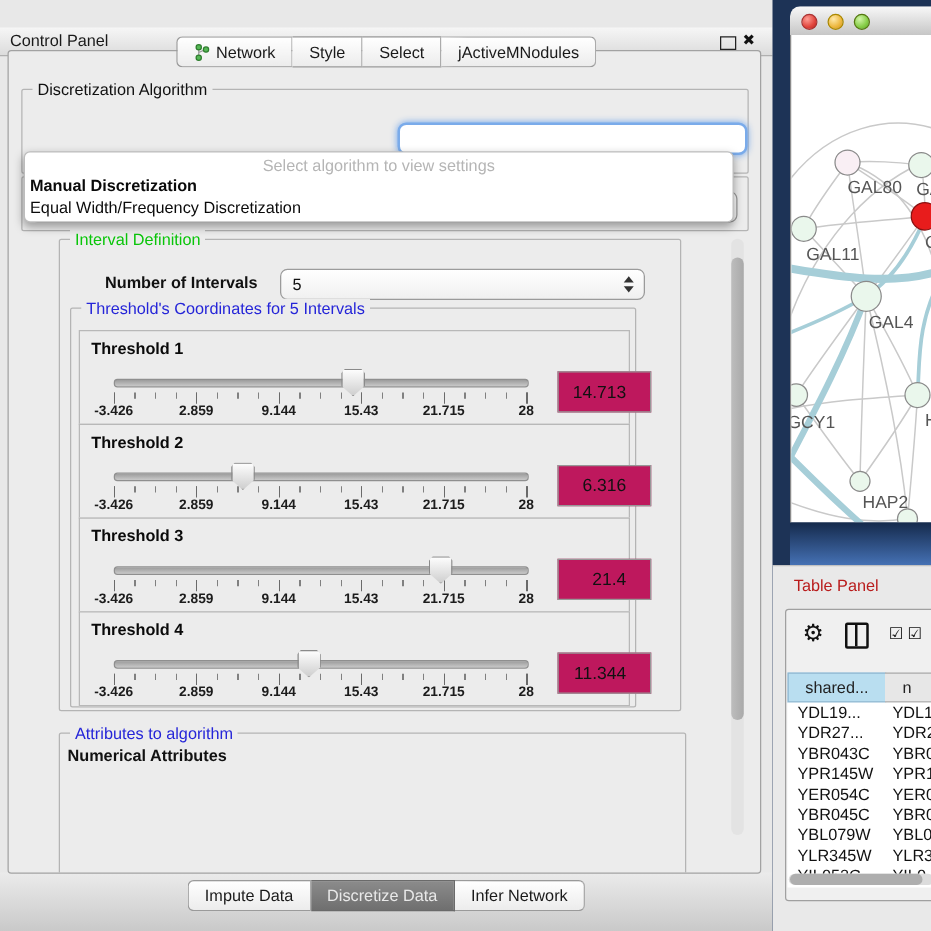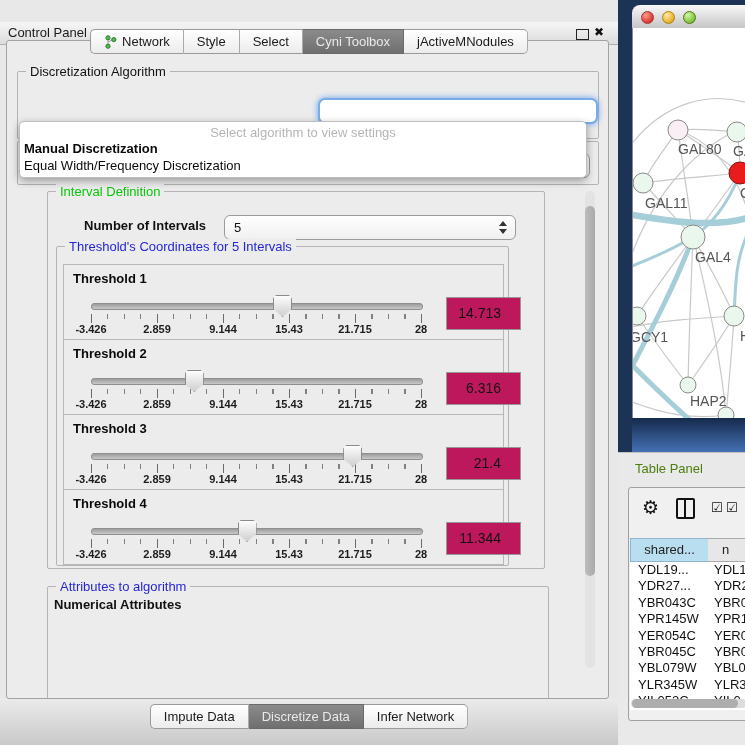--- a/index.html
+++ b/index.html
@@ -77,21 +77,21 @@
   .light{position:absolute;top:6px;width:11px;height:11px;border-radius:50%;}
   #light-red{left:9px;background:radial-gradient(circle at 35% 30%,#ff9d94,#e0443c 60%,#b02822);border:1px solid #a33;}
   #light-yellow{left:30px;background:radial-gradient(circle at 35% 30%,#ffe9a8,#ecb63c 60%,#c8902a);border:1px solid #a80;}
   #light-green{left:51px;background:radial-gradient(circle at 35% 30%,#d2f5a8,#84cc45 60%,#5da32c);border:1px solid #571;}
   #netcanvas{left:0;top:23px;width:113px;height:390px;background:#fff;border-left:1px solid #8a8a8a;overflow:hidden;}
   #below-canvas{left:0;top:413px;width:113px;height:34px;background:linear-gradient(#152a4c,#4571b4);}
   text.nodelab{font-family:"Liberation Sans",sans-serif;font-size:14px;fill:#555;}
 
   
   #tablepanel{left:0;top:452px;width:127px;height:293px;background:#e9e9e9;border-top:1px solid #c2c2c2;}
-  #tp-title{left:17px;top:8px;color:#4d7c0f;}
+  #tp-title{left:17px;top:8px;color:#b91c1c;}
   #tp-sub{left:10px;top:34px;width:120px;height:232px;background:#f0f0f0;border:1px solid #a0a0a0;border-radius:3px;overflow:hidden;}
   #tp-gear{left:13px;top:8px;font-size:19px;font-family:"DejaVu Sans",sans-serif;color:#111;}
   #tp-cols{left:47px;top:10px;width:15px;height:17px;border:2px solid #111;border-radius:2px;}
   #tp-cols i{position:absolute;left:6px;top:0;width:2px;height:17px;background:#111;}
   .tp-check{font-family:"DejaVu Sans",sans-serif;font-size:13px;top:12px;color:#111;}
   #tp-header{left:1px;top:50px;height:22px;width:140px;}
   #tp-h1{left:0;top:0;width:77px;height:22px;background:#b9def0;border:1px solid #8fb6cf;line-height:22px;text-align:center;color:#222;}
   #tp-h2{left:78px;top:0;width:62px;height:22px;background:#e7e7e7;border-top:1px solid #aaa;border-bottom:1px solid #aaa;line-height:22px;padding-left:14px;color:#222;}
   #tp-rows{left:1px;top:74px;width:140px;height:137px;overflow:hidden;}
   .tprow{position:absolute;left:0;width:140px;height:16.4px;line-height:16.4px;background:#fff;}
@@ -121,23 +121,20 @@
             <circle cx="4" cy="11.2" r="2.1" fill="#56b856" stroke="#2e7d2e"></circle>
             <circle cx="9.8" cy="4.6" r="2.1" fill="#56b856" stroke="#2e7d2e"></circle>
           </svg>
           <span>Network</span>
         </div>
         <div class="seg">
           <span>Style</span>
         </div>
         <div class="seg">
           <span>Select</span>
-        </div>
-        <div class="seg sel">
-          <span>Cyni Toolbox</span>
         </div>
         <div class="seg">
           <span>jActiveMNodules</span>
         </div>
       </div>
 
     <div id="cp-content" class="abs">
 
       <div class="group" id="grp-da" style="left:10px;top:30px;width:580px;height:66px;">
         <span class="grouplab">Discretization Algorithm</span>

